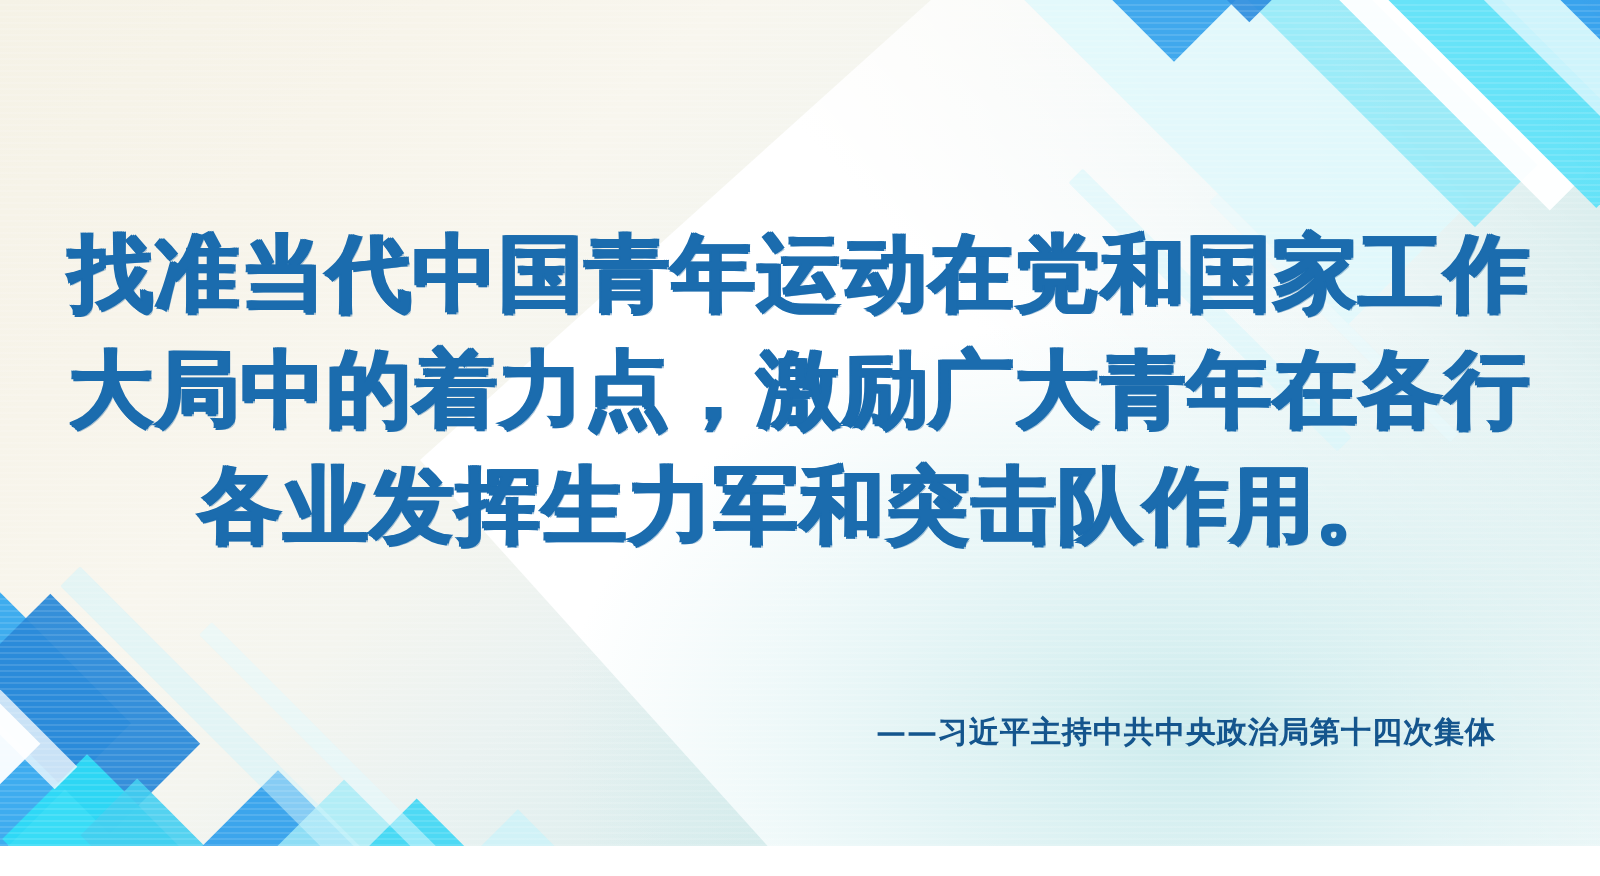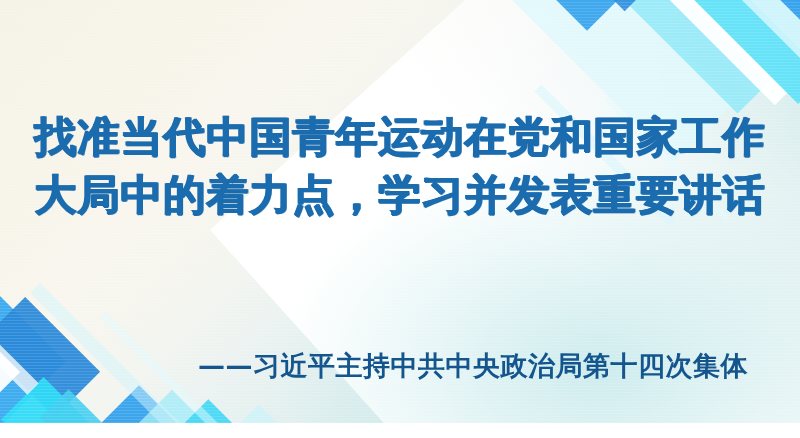--- a/index.html
+++ b/index.html
@@ -127,21 +127,21 @@
   .attrib {
     position: absolute;
     right: 52px;
     top: 348px;
     width: 720px;
     text-align: right;
   }
   .attrib-line {
     font-family: "DejaVu Serif", "Liberation Serif", serif;
     font-weight: bold;
-    font-size: 27px;
+    font-size: 15px;
     line-height: 36px;
     letter-spacing: .5px;
     color: #14558d;
     white-space: nowrap;
   }
 
   .white-footer {
     position: absolute;
     left: 0;
     top: 423px;
@@ -248,21 +248,22 @@
       <div class="shape" style="left:-74px; top:150px; width:16px; height:280px;
                   background:rgba(255,255,255,.75);"></div>
 
     </div>
 
     <div class="bg-scanlines"></div>
   </div>
 
   <div class="quote">
     <div class="quote-line">找准当代中国青年运动在党和国家工作</div>
-    <div class="quote-line">大局中的着力点，学习并发表重要讲话</div>
+    <div class="quote-line">大局中的着力点，激励广大青年在各行</div>
+    <div class="quote-line">各业发挥生力军和突击队作用。</div>
   </div>
 
   <div class="attrib">
     <div class="attrib-line">——习近平主持中共中央政治局第十四次集体</div>
   </div>
 
   <div class="white-footer"></div>
 </div>
 
 </body></html>

